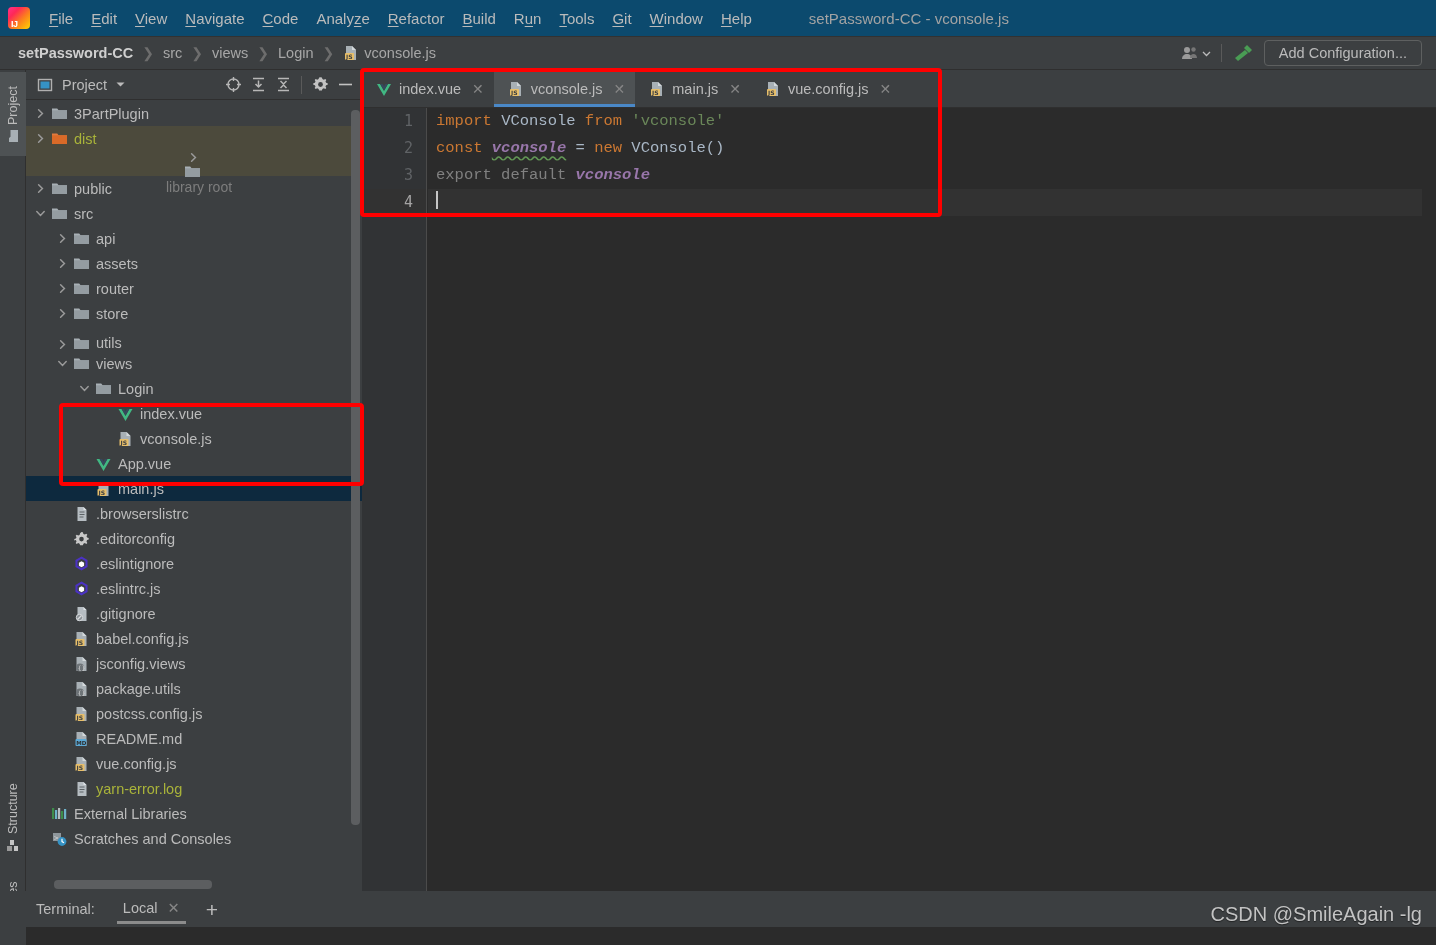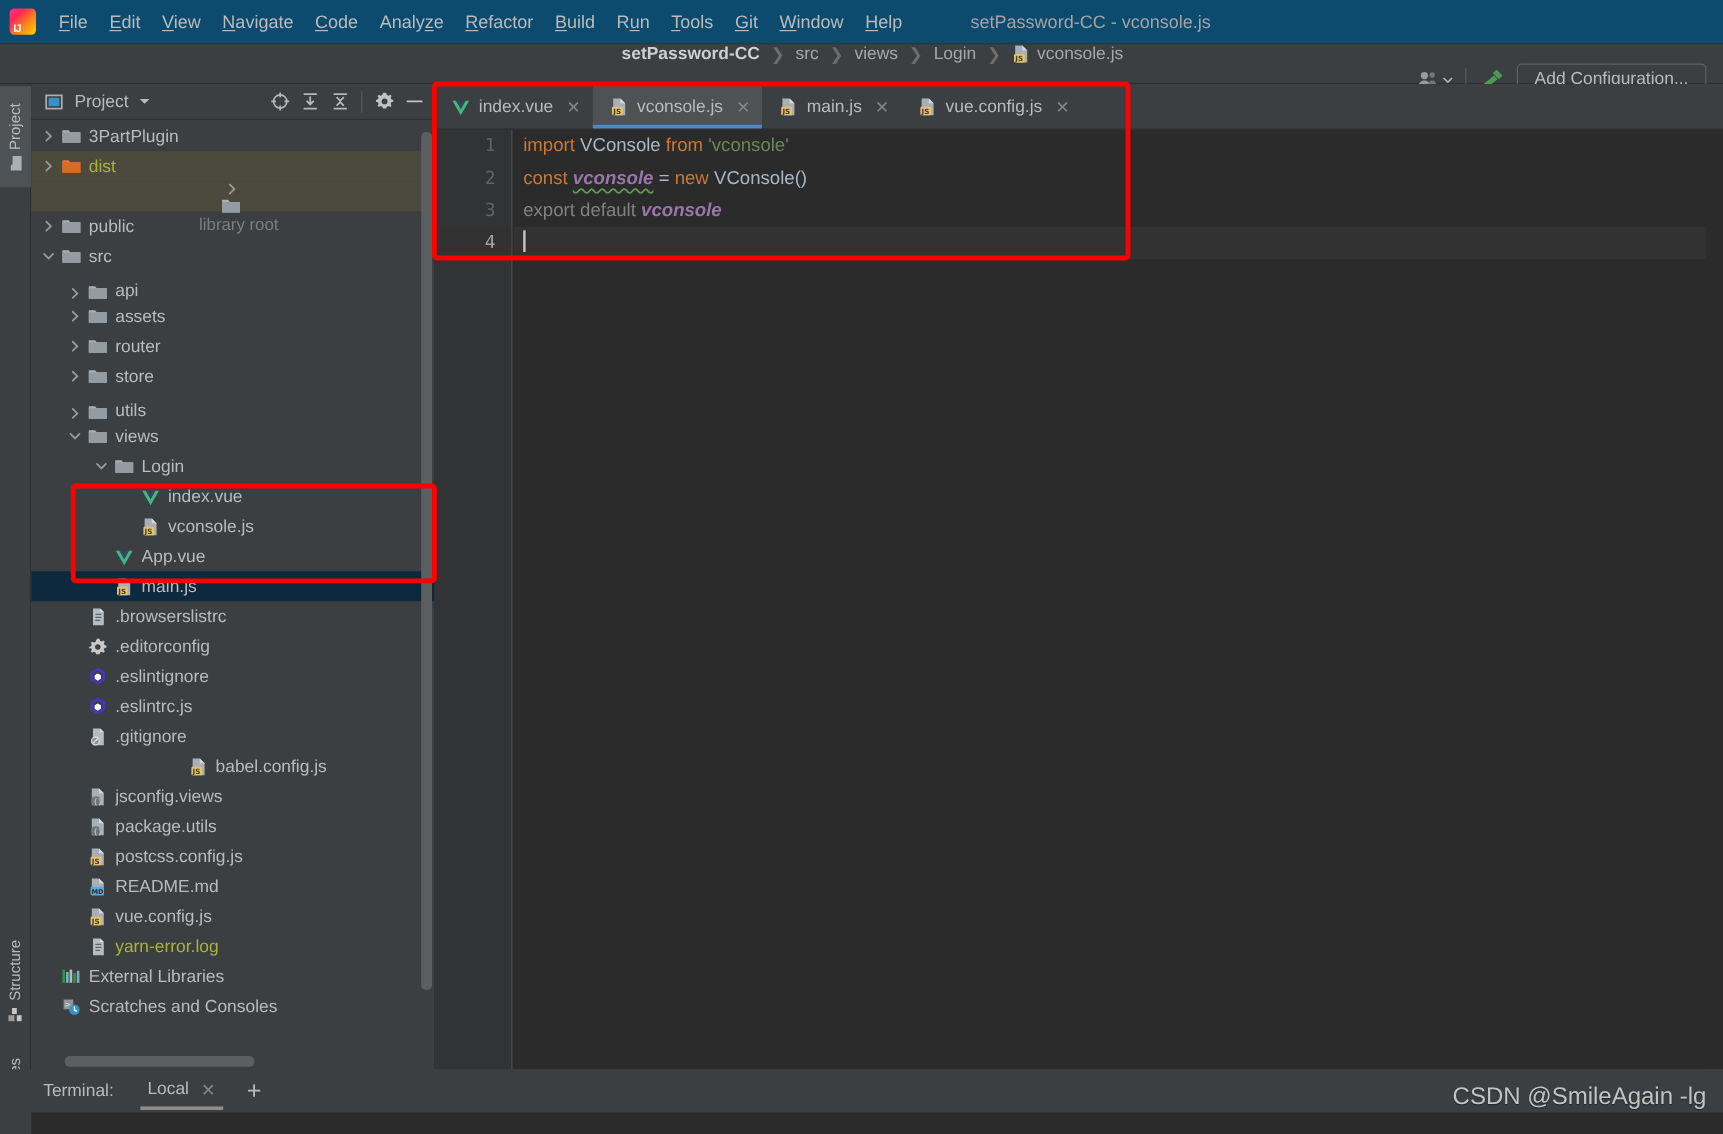--- a/index.html
+++ b/index.html
@@ -46,21 +46,20 @@
   .menu-item u { text-decoration: underline; text-underline-offset: 2px; }
   .win-title {
     font-size: 15px; color: #a3a3a3; margin-left: 48px; white-space: nowrap;
   }
 
   
   .navbar {
     position: absolute; left: 0; top: 37px; width: 1436px; height: 33px;
     background: #3c3f41; display: flex; align-items: center;
     border-bottom: 1px solid #2f2f2f;
-    flex-direction: column;
   }
   .crumbs { display: flex; align-items: center; margin-left: 18px; }
   .crumb { font-size: 14.5px; color: #a7a7a7; white-space: nowrap; }
   .crumb.root { font-weight: bold; color: #cfcfcf; }
   .crumb-sep { color: #6d6d6d; font-size: 14px; margin: 0 9px; }
   .crumb-ico { margin-right: 5px; display: inline-flex; vertical-align: middle; }
   .navbar-right {
     margin-left: auto; display: flex; align-items: center; gap: 10px;
     padding-right: 14px;
   }
@@ -175,21 +174,21 @@
     position: absolute; left: 0; top: 0; width: 65px; bottom: 0;
     background: #313335; border-right: 1px solid #4b4b4b;
   }
   .gutter .gline {
     height: 27px; line-height: 27px; text-align: right; padding-right: 13px;
     font-family: "DejaVu Sans Mono", monospace; font-size: 15px; color: #606366;
   }
   .gutter .gline.cur { color: #a4a3a3; background: #323232; }
   .code {
     position: absolute; left: 66px; top: 0; right: 0; bottom: 0;
-    font-family: Liberation Sans, sans-serif; font-size: 15.5px;
+    font-family: Liberation Mono, monospace; font-size: 15.5px;
   }
   .cline { height: 27px; line-height: 27px; padding-left: 8px; white-space: pre; }
   .cline.cur { background: #323232; }
   .kw      { color: #cc7832; }
   .cls     { color: #a9b7c6; }
   .str     { color: #6a8759; }
   .plain   { color: #a9b7c6; }
   .dim     { color: #808080; }
   .glob    { color: #9876aa; font-style: italic; font-weight: bold; }
   .squiggle {
@@ -464,21 +463,21 @@
             </svg>
           </span>
           <span class="row-ico">
             <svg width="17" height="15" viewBox="0 0 17 15">
               <path d="M1 2.5h5.2l1.4 1.8H16V13H1z" fill="#a8b0b5"></path>
               <path d="M1 4.3h15V13H1z" fill="#949ca1"></path>
             </svg>
           </span>
           <span class="row-label">src</span>
         </div>
-        <div class="row" style="padding-left: 30px; align-items: flex-end;">
+        <div class="row" style="padding-left: 30px;">
           <span class="arrow">
             <svg width="11" height="11" viewBox="0 0 11 11">
               <path d="M3.6 1.8L7.4 5.5 3.6 9.2" stroke="#9a9a9a" stroke-width="1.5" fill="none" stroke-linecap="round"></path>
             </svg>
           </span>
           <span class="row-ico">
             <svg width="17" height="15" viewBox="0 0 17 15">
               <path d="M1 2.5h5.2l1.4 1.8H16V13H1z" fill="#a8b0b5"></path>
               <path d="M1 4.3h15V13H1z" fill="#949ca1"></path>
             </svg>
@@ -659,21 +658,21 @@
           <span class="row-ico">
             <svg width="17" height="16" viewBox="0 0 16 16">
               <path d="M4 1h6l3 3v11H4z" fill="#b6bdc2"></path>
               <path d="M10 1l3 3h-3z" fill="#dfe3e6"></path>
               <circle cx="6" cy="11.5" r="3.2" fill="#8b9196" stroke="#d8dbdd" stroke-width="1"></circle>
               <path d="M4 13.5L8 9.5" stroke="#d8dbdd" stroke-width="1.2"></path>
             </svg>
           </span>
           <span class="row-label">.gitignore</span>
         </div>
-        <div class="row" style="padding-left: 30px; justify-content: center;">
+        <div class="row" style="padding-left: 30px;">
           <span class="arrow"></span>
           <span class="row-ico">
             <svg width="17" height="16" viewBox="0 0 16 16">
               <path d="M3 1h6l4 4v10H3z" fill="#a8b0b5"></path>
               <path d="M9 1l4 4H9z" fill="#d4d9dc"></path>
               <rect x="2" y="8" width="9" height="7" rx="1" fill="#e8bf6a"></rect>
               <text x="3" y="14" font-family="DejaVu Sans" font-size="6" font-weight="bold" fill="#3c3f41">JS</text>
             </svg>
           </span>
           <span class="row-label">babel.config.js</span>

